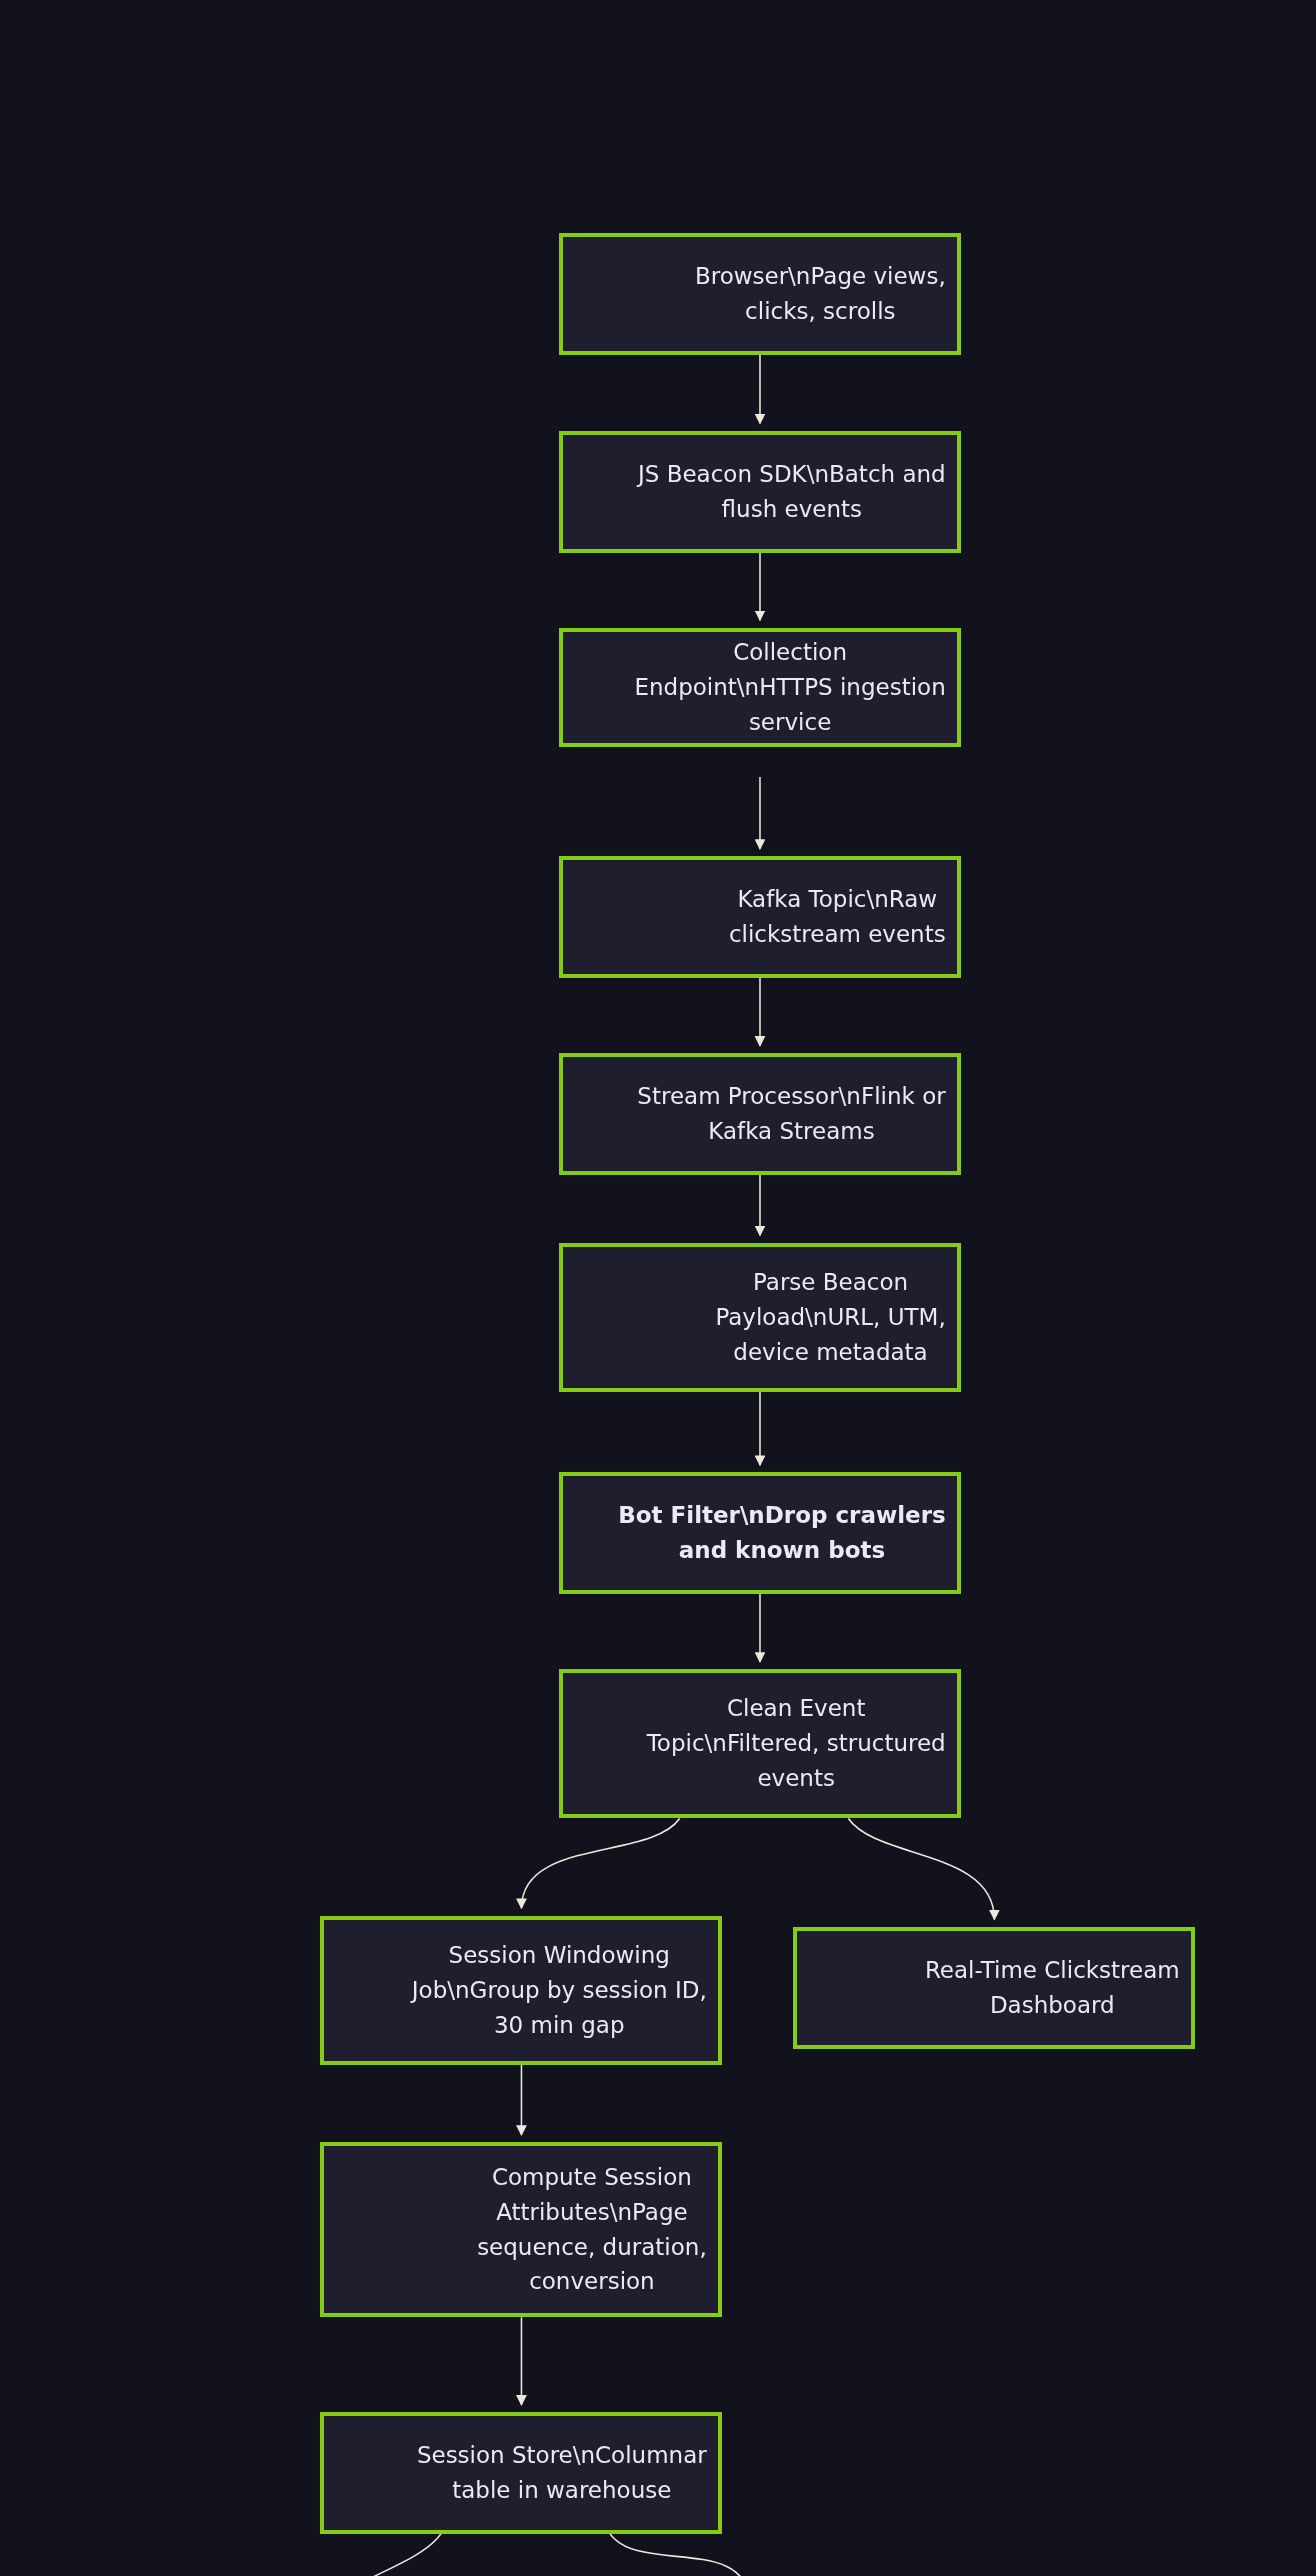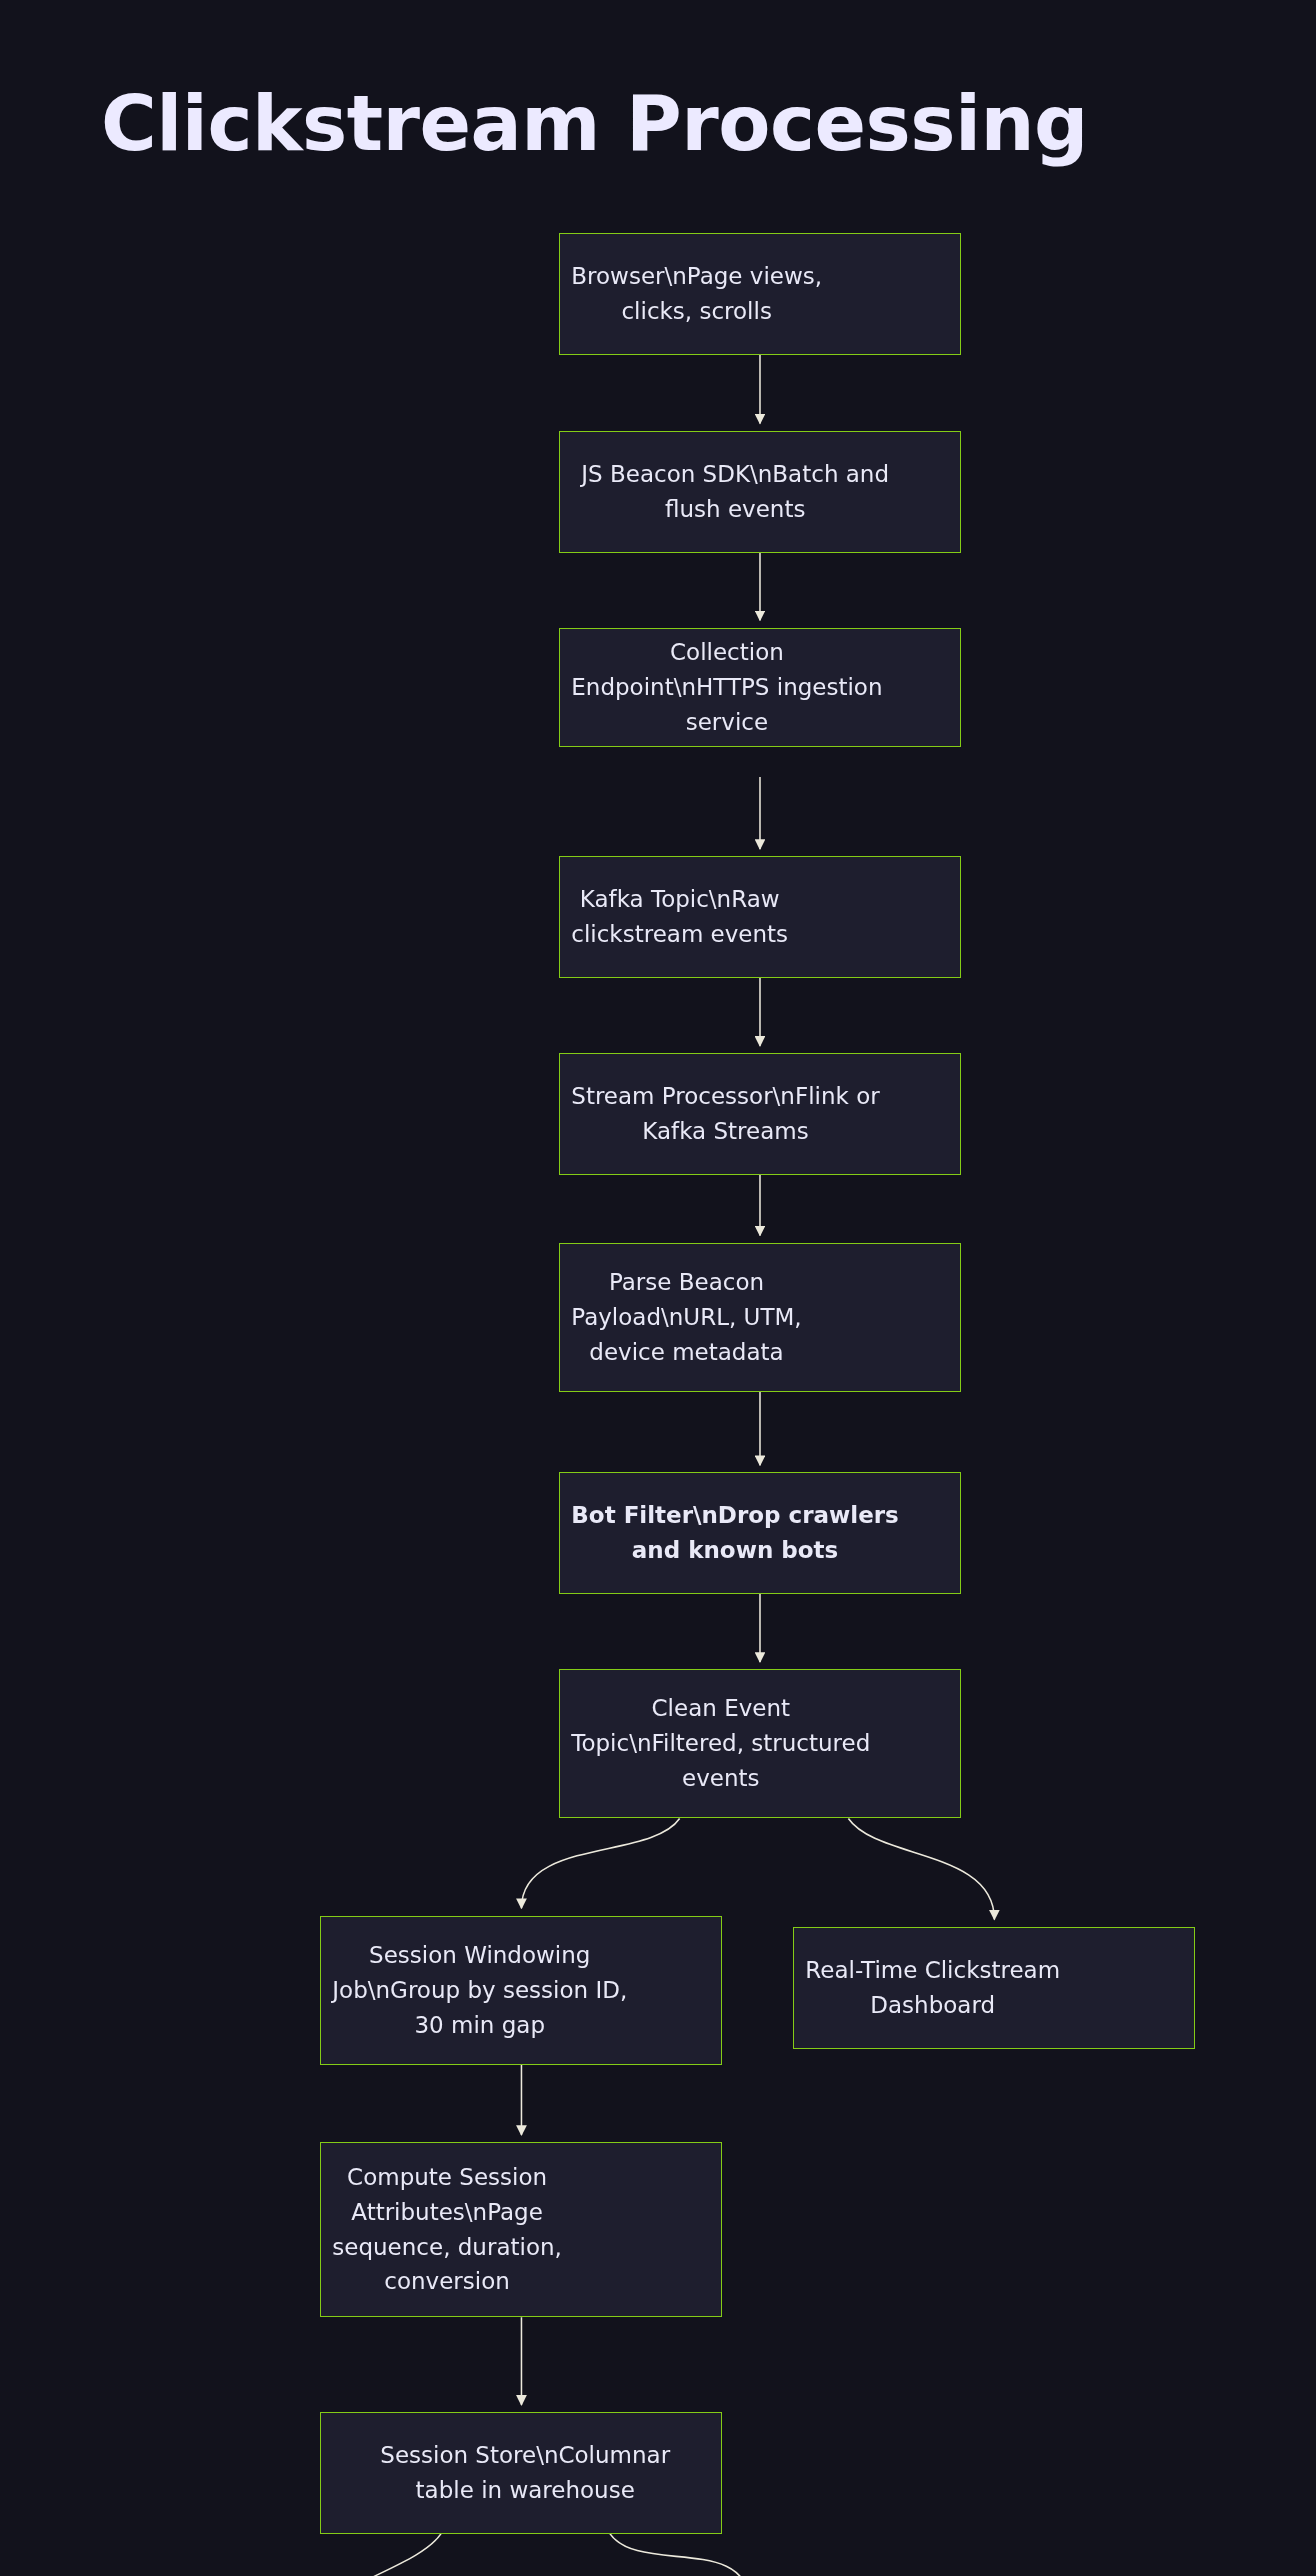--- a/index.html
+++ b/index.html
@@ -32,41 +32,40 @@
     left: 0;
     top: 0;
     width: 1317px;
     height: 2954px;
     pointer-events: none;
   }
   .node {
     position: absolute;
     box-sizing: border-box;
     background: #1e1e2e;
-    border: 1px solid #84cc16;
+    border: 4px solid #84cc16;
     display: flex;
     align-items: center;
-    justify-content: flex-start;
+    justify-content: flex-end;
     text-align: center;
   }
   .node-label {
     font-family: "DejaVu Sans", sans-serif;
     font-size: 23px;
     line-height: 1.52;
     color: #e9e9f7;
     padding: 0 11.3px;
     white-space: pre-line;
   }
 </style>
 </head>
 <body>
 
 <div id="page">
 
-  <div id="title">Clickstream Processing</div>
 
   <svg id="edges" viewBox="0 0 2556 5734" xmlns="http://www.w3.org/2000/svg">
       <defs>
         <marker id="ah" viewBox="0 0 10 10" refX="9" refY="5" markerWidth="7" markerHeight="7" orient="auto-start-reverse">
           <path d="M 0 0 L 10 5 L 0 10 z" fill="#ece9dc"></path>
         </marker>
       </defs>
       <path d="M 1475 688 L 1475 822" fill="none" stroke="#ece9dc" stroke-width="3" marker-end="url(#ah)"></path>
       <path d="M 1475 1072 L 1475 1204" fill="none" stroke="#ece9dc" stroke-width="3" marker-end="url(#ah)"></path>
       <path d="M 1475 1508 L 1475 1648" fill="none" stroke="#ece9dc" stroke-width="3" marker-end="url(#ah)"></path>

